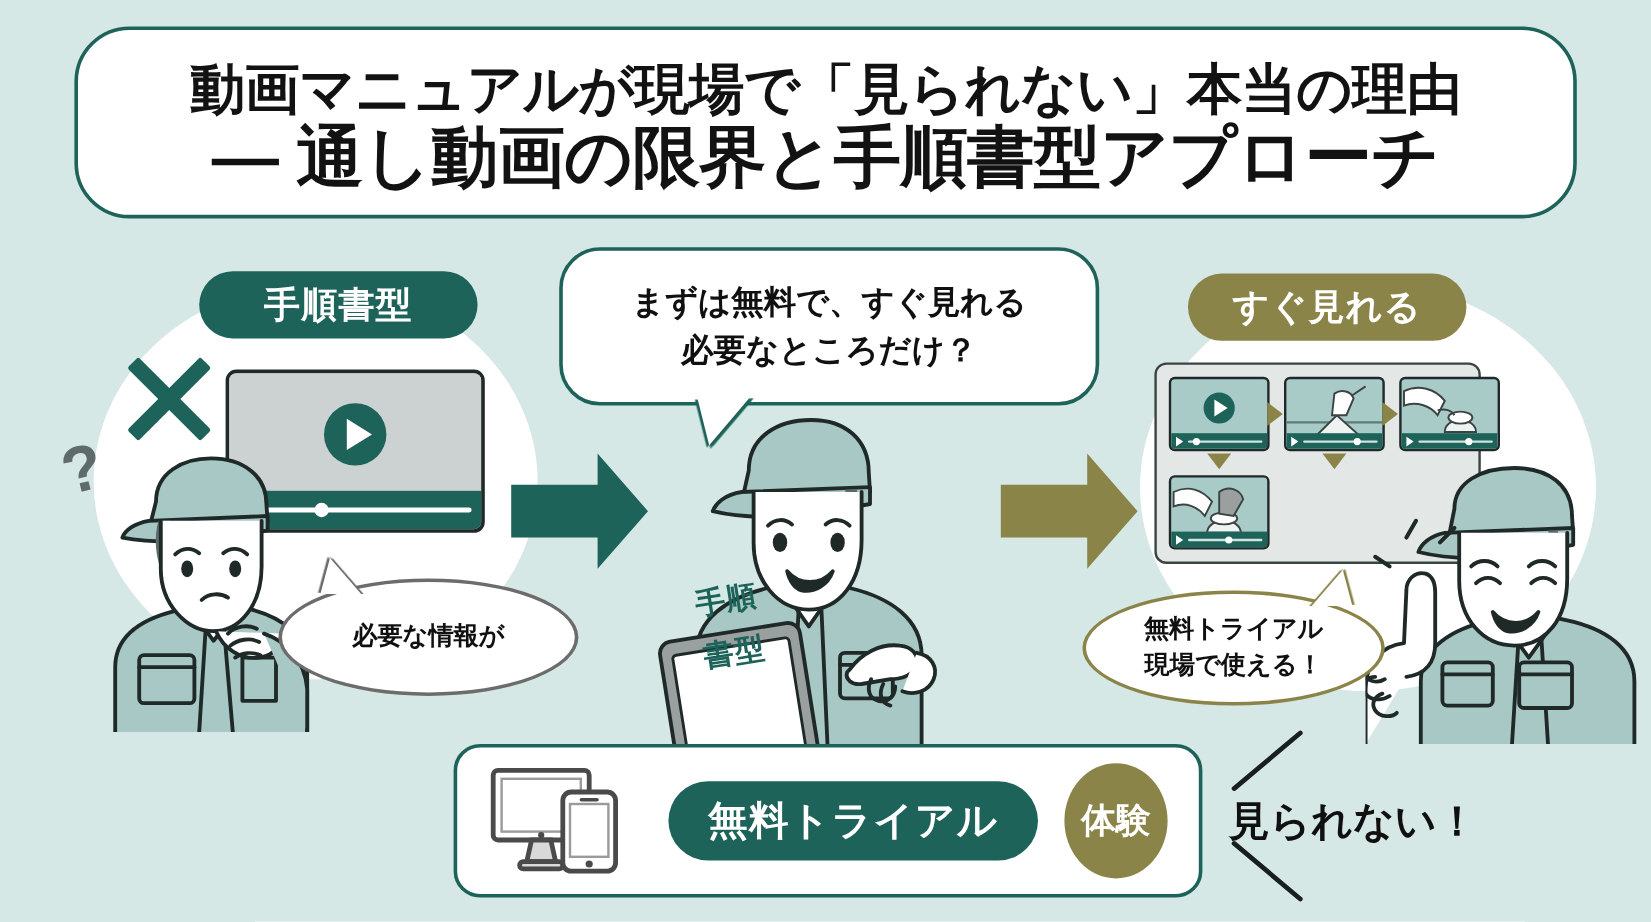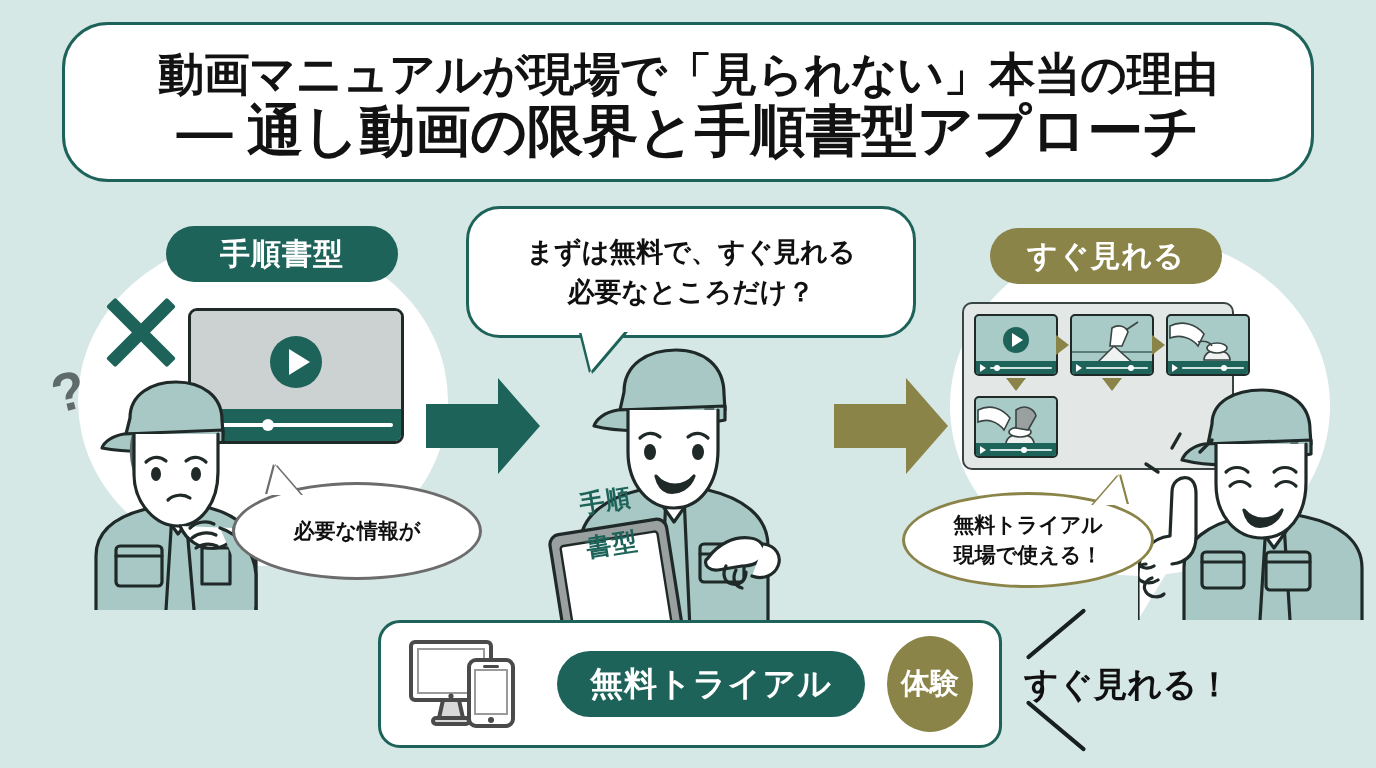--- a/index.html
+++ b/index.html
@@ -618,16 +618,16 @@
       <rect x="62" y="22" width="44" height="66" rx="7" fill="#ffffff" stroke="#4a4a4a" stroke-width="4"></rect>
       <rect x="68" y="32" width="32" height="44" fill="#ffffff" stroke="#9a9a9a" stroke-width="2"></rect>
       <rect x="76" y="27" width="16" height="3" rx="1.5" fill="#4a4a4a"></rect>
       <circle cx="84" cy="82" r="3" fill="#4a4a4a"></circle>
     </svg>
     <div id="cta-button">無料トライアル</div>
     <div id="cta-circle">体験</div>
   </div>
 
   <div class="slash" id="slash-top"></div>
-  <div id="tagline">すぐ見れる！</div>
+  <div id="tagline">見られない！</div>
   <div class="slash" id="slash-bottom"></div>
 
 </div>
 
 </body></html>

